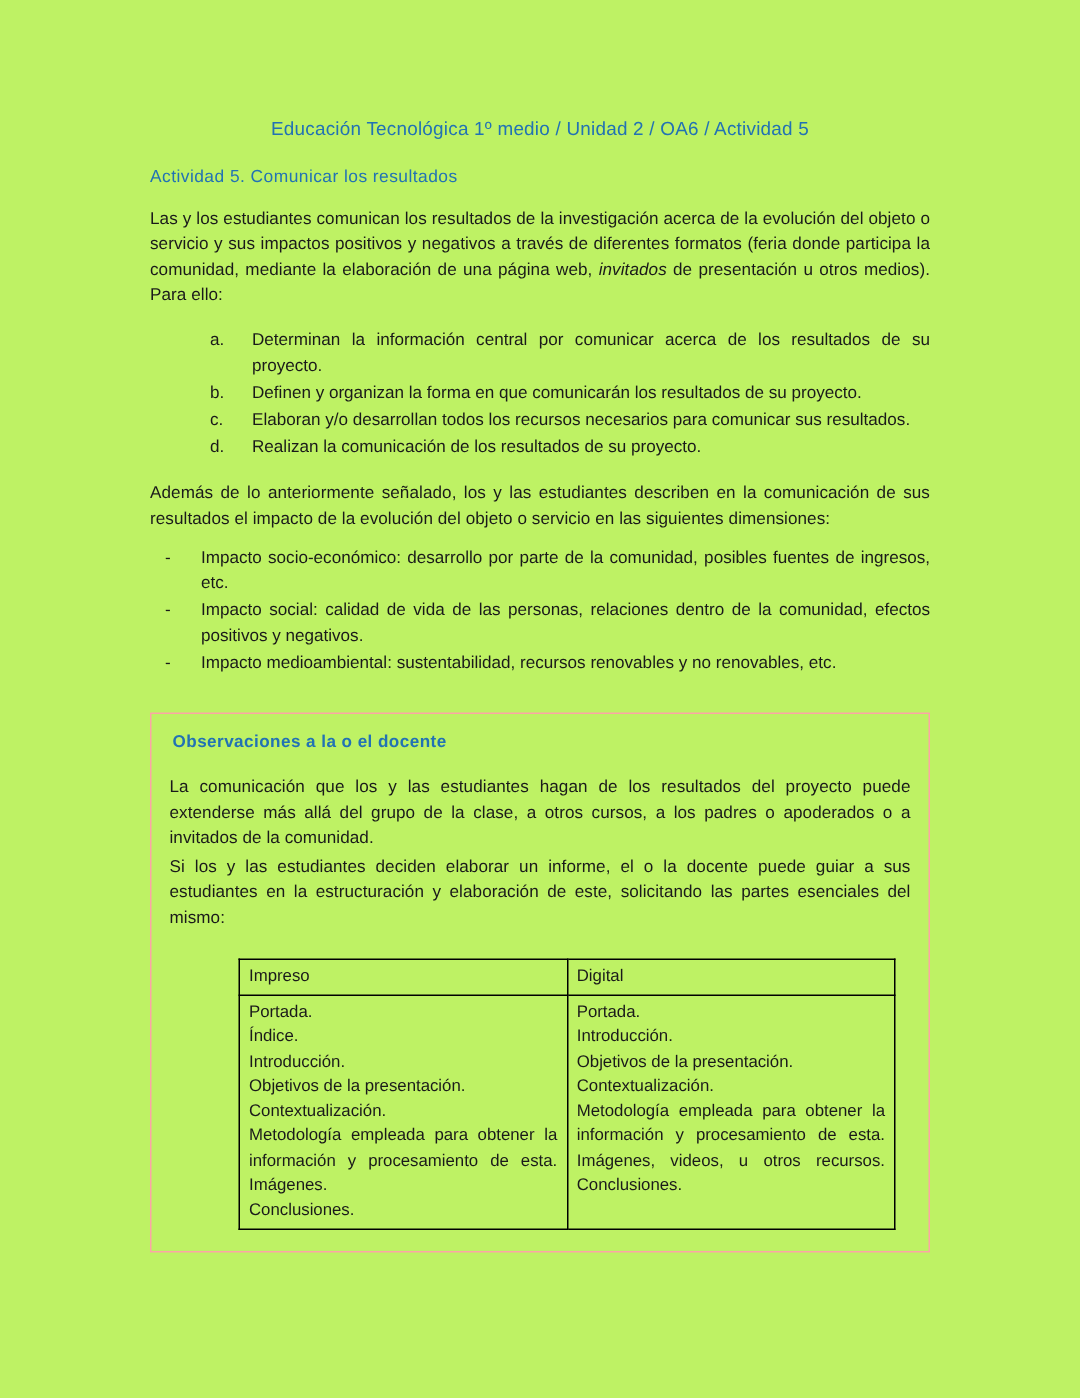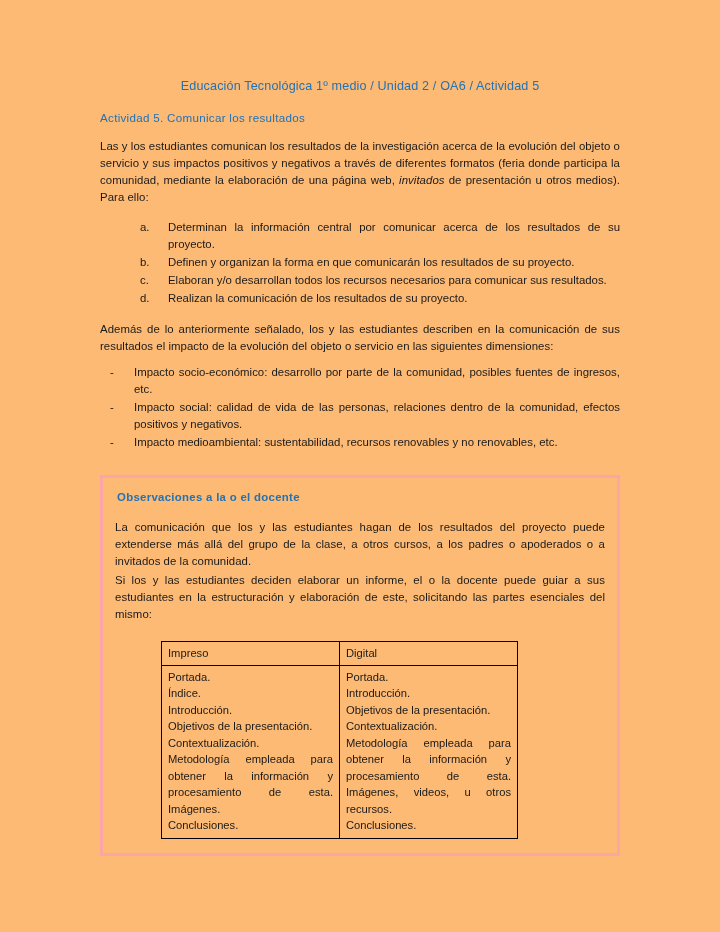--- a/index.html
+++ b/index.html
@@ -14,21 +14,21 @@
     font-family: "Liberation Sans", sans-serif;
     color: #1a1a1a;
     overflow: hidden;
   }
   .page {
     position: relative;
     width: 720px;
     height: 932px;
     box-sizing: border-box;
     padding: 78px 100px 0 100px;
-    background: #fdba74;
+    background: #bef264;
   }
   .doc-header {
     text-align: center;
     color: #2272b4;
     font-size: 12.6px;
     letter-spacing: 0.15px;
     margin: 0 0 16px 0;
     line-height: 1.3;
   }
   .activity-title {
@@ -87,41 +87,41 @@
     padding-left: 26px;
     margin-bottom: 1px;
   }
   ul.dash-list > li::before {
     content: "-";
     position: absolute;
     left: 2px;
     top: 0;
   }
   .observations-box {
-    border: 3px solid #fca5a5;
+    border: 1px solid #fca5a5;
     margin-top: 24px;
     padding: 13px 12px 14px 12px;
     box-sizing: border-box;
   }
   .observations-title {
     color: #2272b4;
     font-weight: bold;
     font-size: 11.4px;
     letter-spacing: 0.3px;
     margin: 0 0 16px 2px;
   }
   .observations-box p.body-text {
     margin-bottom: 2px;
   }
   .observations-box p.body-text.gap {
     margin-bottom: 11px;
   }
   table.parts-table {
     border-collapse: collapse;
-    width: 357px;
+    width: 438px;
     margin: 18px auto 0 46px;
     table-layout: fixed;
   }
   table.parts-table td {
     border: 1px solid #000000;
     vertical-align: top;
     padding: 3px 6px 4px 6px;
     font-size: 11.2px;
     line-height: 16.5px;
     width: 50%;

